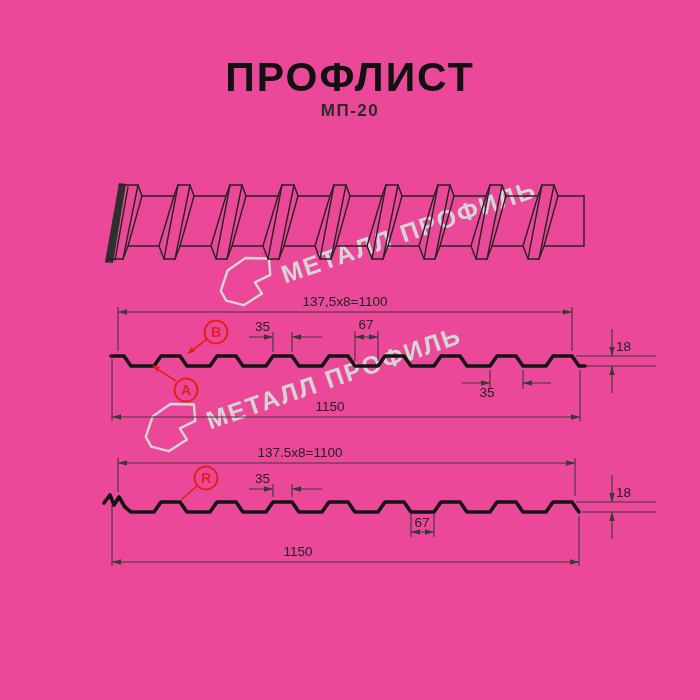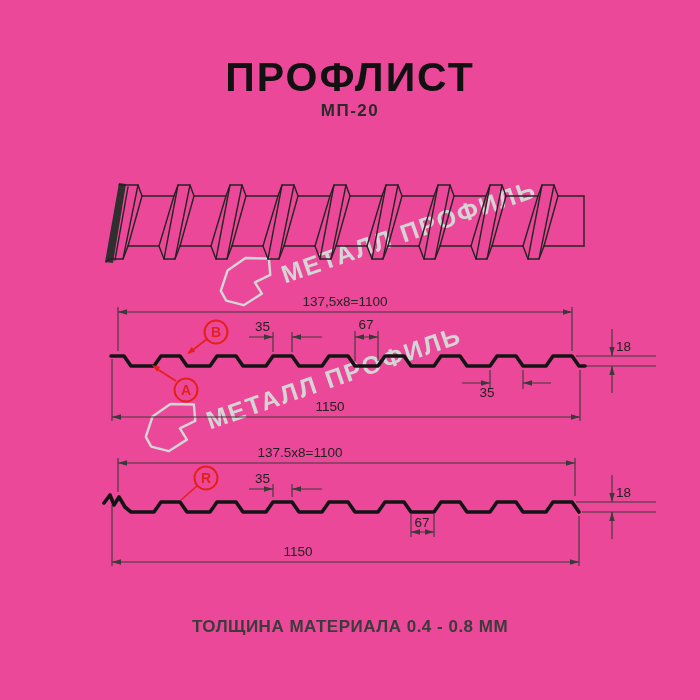--- a/index.html
+++ b/index.html
@@ -137,14 +137,13 @@
       <text class="dimtext" x="298" y="556" text-anchor="middle">1150</text>
 
       <g>
         <path class="redline" d="M197 486 L181 500"></path>
         <circle class="red" cx="206" cy="478" r="11.5"></circle>
         <text class="redtext" x="206" y="483" text-anchor="middle">R</text>
       </g>
     </g>
   </svg>
 
-  <div class="footer">ТОЛЩИНА МАТЕРИАЛА 0.4 - 0.8 ММ</div>
 </div>
 
 </body></html>

